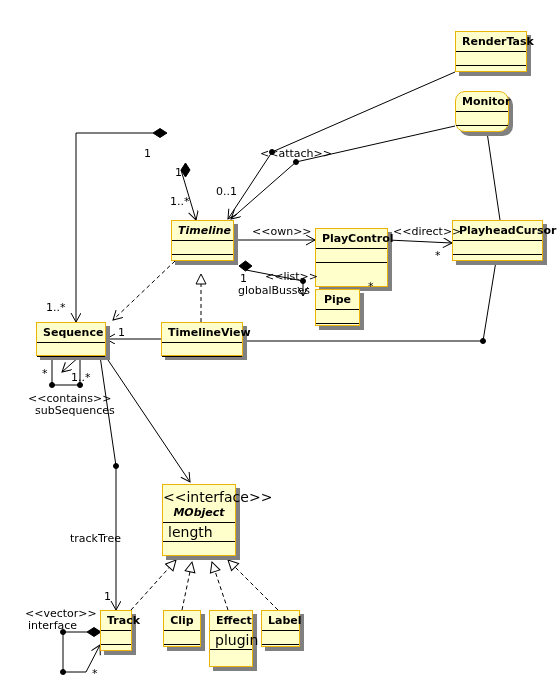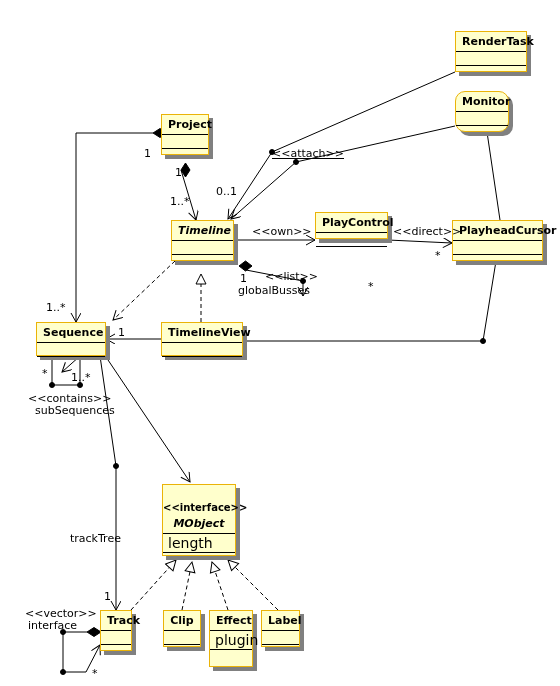--- a/index.html
+++ b/index.html
@@ -7,22 +7,22 @@
   #diagram{position:relative;width:560px;height:686px;overflow:hidden;background:#ffffff;}
   svg#edges{position:absolute;left:0;top:0;width:560px;height:686px;pointer-events:none;}
 
   .uml-class{position:absolute;box-sizing:border-box;background:#ffffcc;border:1px solid #eab308;
              box-shadow:4px 4px 0 0 #808080;}
   .uml-class .sec{border-bottom:1px solid #000;box-sizing:border-box;}
   .uml-class .sec:last-child{border-bottom:none;}
   .uml-class .name{font-weight:bold;font-size:11px;color:#000;text-align:center;
                    padding:3px 6px 3px 6px;line-height:13px;white-space:nowrap;}
   .uml-class.abstract .name{font-style:italic;}
-  .uml-class .stereo{font-size:10px;font-weight:bold;font-style:normal;text-align:center;
-                     line-height:12px;padding-top:17px;}
+  .uml-class .stereo{font-size:14px;font-weight:normal;font-style:normal;text-align:center;
+                     line-height:12px;padding-top:6px;}
   .uml-class .attrs{font-size:14px;color:#000;padding:2px 5px;line-height:14px;min-height:14px;
                     white-space:nowrap;}
   .uml-class .empty{height:11px;}
 
   .edge-label{position:absolute;font-size:11px;color:#000;white-space:nowrap;line-height:12px;}
   .mult{position:absolute;font-size:11px;color:#000;white-space:nowrap;line-height:12px;}
 </style>
 </head>
 <body>
 
@@ -104,44 +104,44 @@
     <div class="sec attrs empty"></div>
     <div class="sec attrs empty"></div>
   </div>
 
   <div class="uml-class" style="left: 455px; top: 91px; width: 54px; height: 41px; border-radius: 10px;">
     <div class="sec name">Monitor</div>
     <div class="sec attrs empty"></div>
     <div class="sec attrs empty"></div>
   </div>
 
-  <div class="uml-class" style="left: 161px; top: 114px; width: 48px; height: 41px;">
-    <div class="sec name">Project</div>
-    <div class="sec attrs empty"></div>
-    <div class="sec attrs empty"></div>
-  </div>
 
   <div class="uml-class abstract" style="left: 171px; top: 220px; width: 63px; height: 41px;">
     <div class="sec name">Timeline</div>
     <div class="sec attrs empty"></div>
     <div class="sec attrs empty"></div>
   </div>
 
-  <div class="uml-class" style="left: 315px; top: 212px; width: 73px; height: 27px;">
+  <div class="uml-class" style="left: 315px; top: 228px; width: 73px; height: 59px;">
     <div class="sec name">PlayControl</div>
     <div class="sec attrs empty"></div>
     <div class="sec attrs empty"></div>
   </div>
 
   <div class="uml-class" style="left: 452px; top: 220px; width: 91px; height: 41px;">
     <div class="sec name">PlayheadCursor</div>
     <div class="sec attrs empty"></div>
     <div class="sec attrs empty"></div>
   </div>
 
+  <div class="uml-class" style="left: 315px; top: 289px; width: 45px; height: 37px;">
+    <div class="sec name">Pipe</div>
+    <div class="sec attrs empty"></div>
+    <div class="sec attrs empty"></div>
+  </div>
 
   <div class="uml-class" style="left: 36px; top: 322px; width: 70px; height: 34px;">
     <div class="sec name">Sequence</div>
     <div class="sec attrs empty"></div>
     <div class="sec attrs empty"></div>
   </div>
 
   <div class="uml-class" style="left: 161px; top: 322px; width: 82px; height: 34px;">
     <div class="sec name">TimelineView</div>
     <div class="sec attrs empty"></div>
@@ -174,21 +174,21 @@
     <div class="sec attrs">plugin</div>
     <div class="sec attrs empty"></div>
   </div>
 
   <div class="uml-class" style="left: 261px; top: 610px; width: 39px; height: 37px;">
     <div class="sec name">Label</div>
     <div class="sec attrs empty"></div>
     <div class="sec attrs empty"></div>
   </div>
 
-  <div class="edge-label" style="left: 272px; top: 148px; text-decoration: underline;">&lt;&lt;attach&gt;&gt;</div>
+  <div class="edge-label" style="left: 260px; top: 148px;">&lt;&lt;attach&gt;&gt;</div>
   <div class="edge-label" style="left: 252px; top: 226px;">&lt;&lt;own&gt;&gt;</div>
   <div class="edge-label" style="left: 393px; top: 226px;">&lt;&lt;direct&gt;&gt;</div>
   <div class="edge-label" style="left: 265px; top: 271px;">&lt;&lt;list&gt;&gt;</div>
   <div class="edge-label" style="left: 238px; top: 285px;">globalBusses</div>
   <div class="edge-label" style="left: 28px; top: 393px;">&lt;&lt;contains&gt;&gt;</div>
   <div class="edge-label" style="left: 35px; top: 405px;">subSequences</div>
   <div class="edge-label" style="left: 70px; top: 533px;">trackTree</div>
   <div class="edge-label" style="left: 25px; top: 608px;">&lt;&lt;vector&gt;&gt;</div>
   <div class="edge-label" style="left: 28px; top: 620px;">interface</div>
 

